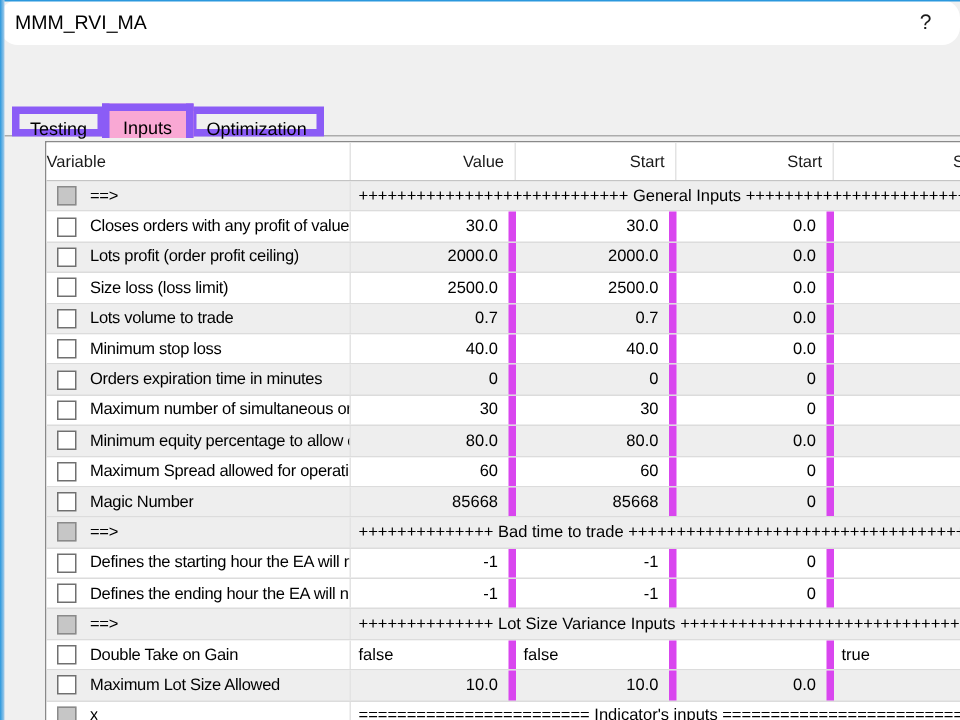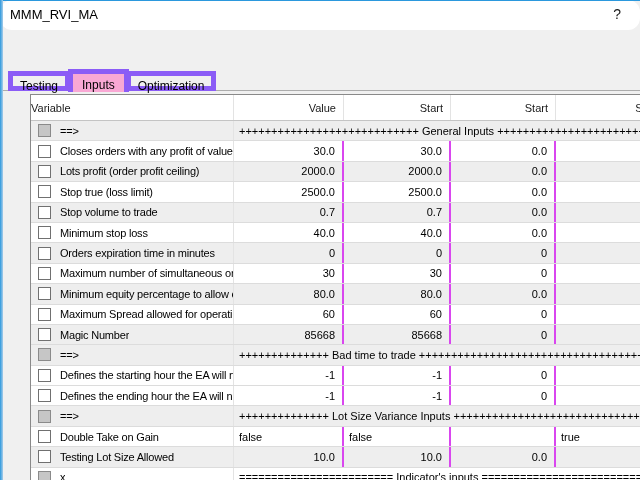--- a/index.html
+++ b/index.html
@@ -38,21 +38,21 @@
   .thead{display:flex;height:26px;background:#ffffff;border-bottom:1px solid #c4c4c4;box-sizing:border-box;}
   .cell{display:flex;align-items:center;box-sizing:border-box;overflow:hidden;white-space:nowrap;}
   .c0{width:203px;border-right:1px solid #e3e3e3;}
   .c1{width:110px;} .c2{width:107px;} .c3{width:105px;} .c4{width:110px;}
   .thead .cell{justify-content:flex-end;padding-right:7px;border-right:1px solid #e3e3e3;color:#1a1a1a;}
   .thead .c0{justify-content:flex-start;padding-left:0;}
   .row{display:flex;height:20.4px;box-sizing:border-box;border-bottom:1px solid #dcdcdc;background:#ffffff;}
   .row.shaded{background:#eeeeee;}
   .row .c0{letter-spacing:-0.2px;}
   .cells{display:flex;flex:1;min-width:0;}
-  .cells .cell{justify-content:flex-end;padding-right:7px;border-right:2px solid #d946ef;}
+  .cells .cell{justify-content:flex-end;padding-right:7px;border-right:5px solid #d946ef;}
   .cells .cell.left{justify-content:flex-start;padding-left:5px;padding-right:0;}
   .cells .cell.span{width:432px;border-right:none;justify-content:flex-start;padding-left:5px;}
   .cb{
     flex:none;width:13px;height:13px;box-sizing:border-box;margin-left:7px;
     border:1px solid #707070;background:#ffffff;cursor:pointer;
   }
   .cb.disabled{background:#c6c6c6;border-color:#8a8a8a;}
   .lbl{margin-left:9px;overflow:hidden;white-space:nowrap;}
 </style>
 </head>
@@ -111,33 +111,33 @@
     <div class="cells">
               <div class="cell c1">2000.0</div>
               <div class="cell c2">2000.0</div>
               <div class="cell c3">0.0</div>
               <div class="cell c4"></div>
             </div>
   </div>
           <div class="row">
     <div class="cell c0">
       <span class="cb"></span>
-      <span class="lbl">Stop true (loss limit)</span>
+      <span class="lbl">Size loss (loss limit)</span>
     </div>
     <div class="cells">
               <div class="cell c1">2500.0</div>
               <div class="cell c2">2500.0</div>
               <div class="cell c3">0.0</div>
               <div class="cell c4"></div>
             </div>
   </div>
           <div class="row shaded">
     <div class="cell c0">
       <span class="cb"></span>
-      <span class="lbl">Stop volume to trade</span>
+      <span class="lbl">Lots volume to trade</span>
     </div>
     <div class="cells">
               <div class="cell c1">0.7</div>
               <div class="cell c2">0.7</div>
               <div class="cell c3">0.0</div>
               <div class="cell c4"></div>
             </div>
   </div>
           <div class="row">
     <div class="cell c0">
@@ -261,21 +261,21 @@
     <div class="cells">
               <div class="cell c1 left">false</div>
               <div class="cell c2 left">false</div>
               <div class="cell c3"></div>
               <div class="cell c4 left">true</div>
             </div>
   </div>
           <div class="row shaded">
     <div class="cell c0">
       <span class="cb"></span>
-      <span class="lbl">Testing Lot Size Allowed</span>
+      <span class="lbl">Maximum Lot Size Allowed</span>
     </div>
     <div class="cells">
               <div class="cell c1">10.0</div>
               <div class="cell c2">10.0</div>
               <div class="cell c3">0.0</div>
               <div class="cell c4"></div>
             </div>
   </div>
           <div class="row">
     <div class="cell c0">

